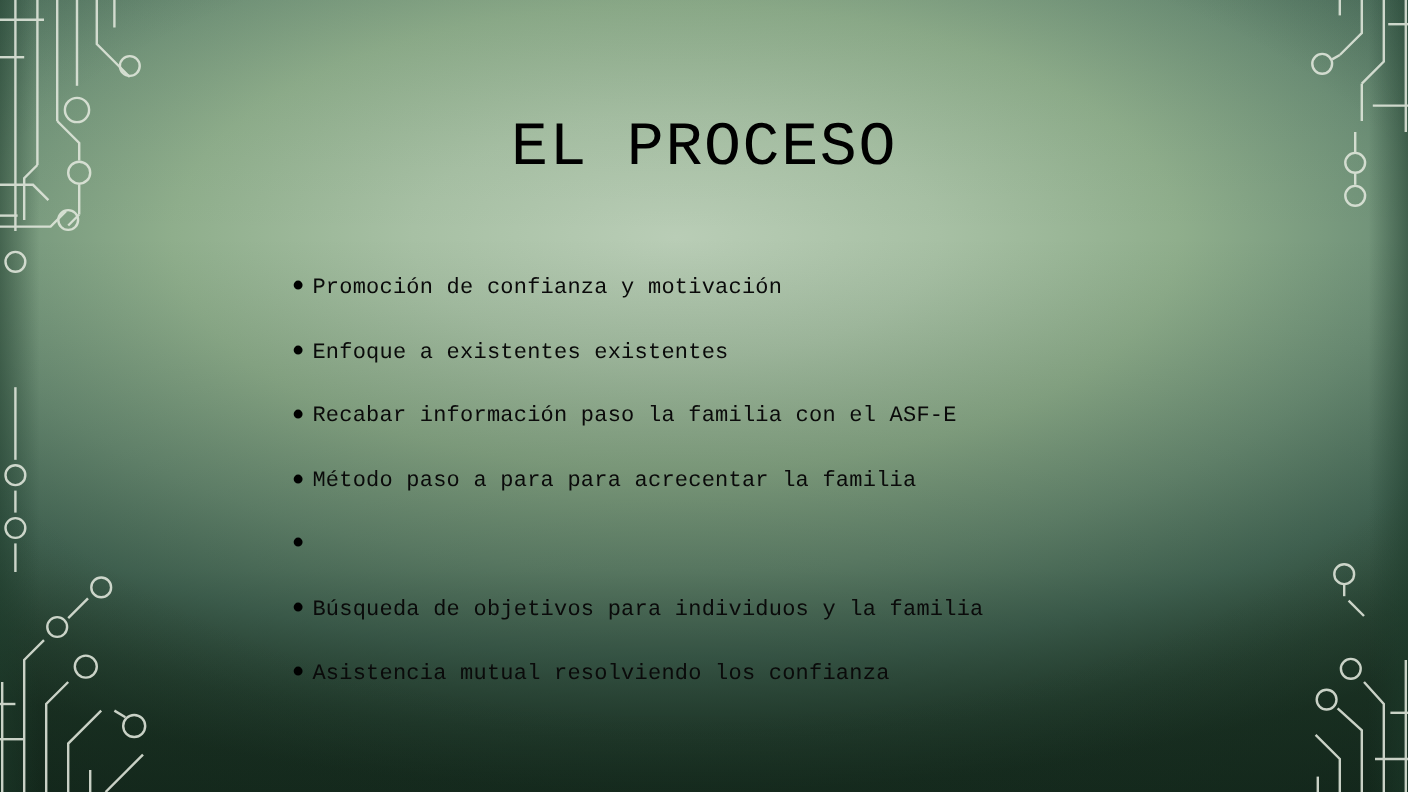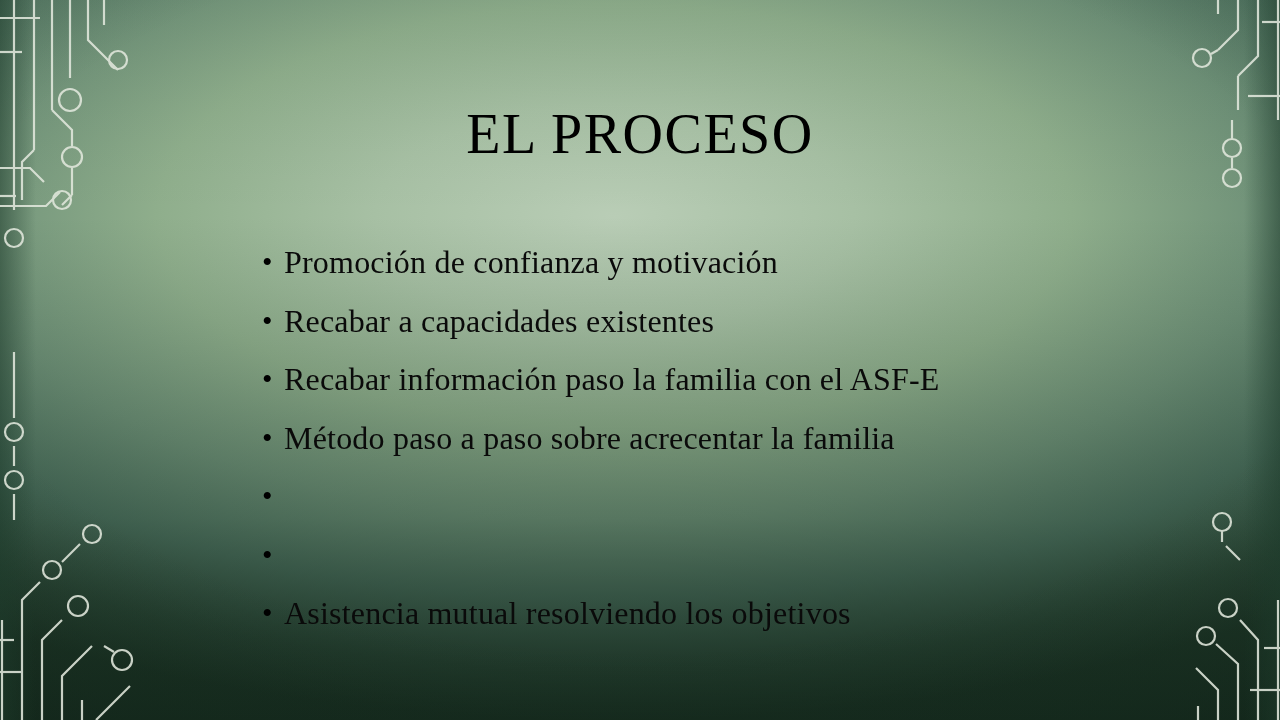--- a/index.html
+++ b/index.html
@@ -5,21 +5,21 @@
   html, body {
     margin: 0;
     padding: 0;
     background: #0b140f;
   }
   .slide {
     position: relative;
     width: 1280px;
     height: 720px;
     overflow: hidden;
-    font-family: Liberation Serif, serif;
+    font-family: Liberation Mono, monospace;
     background-color: #7dd3fc;
   }
   
   .bg-base {
     position: absolute;
     inset: 0;
     background:
       radial-gradient(ellipse 85% 70% at 48% 30%, #b9cdb6 0%, #a7c0a4 22%, #8fae8c 42%, #6f9178 60%, #4e7260 76%, #33513f 90%, #26402f 100%);
   }
   .bg-vignette {
@@ -75,21 +75,21 @@
   }
   .bullet-dot {
     flex: 0 0 auto;
     width: 22px;
     font-size: 30px;
     line-height: 38px;
     color: #000;
     text-align: left;
   }
   .bullet-text {
-    font-size: 32px;
+    font-size: 20px;
     line-height: 38px;
     color: #0a0a0a;
     letter-spacing: 0.2px;
     white-space: nowrap;
   }
 </style>
 </head>
 <body>
 
 <div class="slide">
@@ -178,40 +178,41 @@
 
   <div class="bullets">
 
     <div class="bullet-row">
       <span class="bullet-dot">•</span>
       <span class="bullet-text">Promoción de confianza y motivación</span>
     </div>
 
     <div class="bullet-row">
       <span class="bullet-dot">•</span>
-      <span class="bullet-text">Recabar a capacidades existentes</span>
+      <span class="bullet-text">Enfoque a existentes existentes</span>
     </div>
 
     <div class="bullet-row">
       <span class="bullet-dot">•</span>
       <span class="bullet-text">Recabar información paso la familia con el ASF-E</span>
     </div>
 
     <div class="bullet-row">
       <span class="bullet-dot">•</span>
-      <span class="bullet-text">Método paso a paso sobre acrecentar la familia</span>
-    </div>
-
-    <div class="bullet-row">
-      <span class="bullet-dot">•</span>
-    </div>
-
-    <div class="bullet-row">
-      <span class="bullet-dot">•</span>
-    </div>
-
-    <div class="bullet-row">
-      <span class="bullet-dot">•</span>
-      <span class="bullet-text">Asistencia mutual resolviendo los objetivos</span>
+      <span class="bullet-text">Método paso a para para acrecentar la familia</span>
+    </div>
+
+    <div class="bullet-row">
+      <span class="bullet-dot">•</span>
+    </div>
+
+    <div class="bullet-row">
+      <span class="bullet-dot">•</span>
+      <span class="bullet-text">Búsqueda de objetivos para individuos y la familia</span>
+    </div>
+
+    <div class="bullet-row">
+      <span class="bullet-dot">•</span>
+      <span class="bullet-text">Asistencia mutual resolviendo los confianza</span>
     </div>
 
   </div>
 </div>
 
 </body></html>

